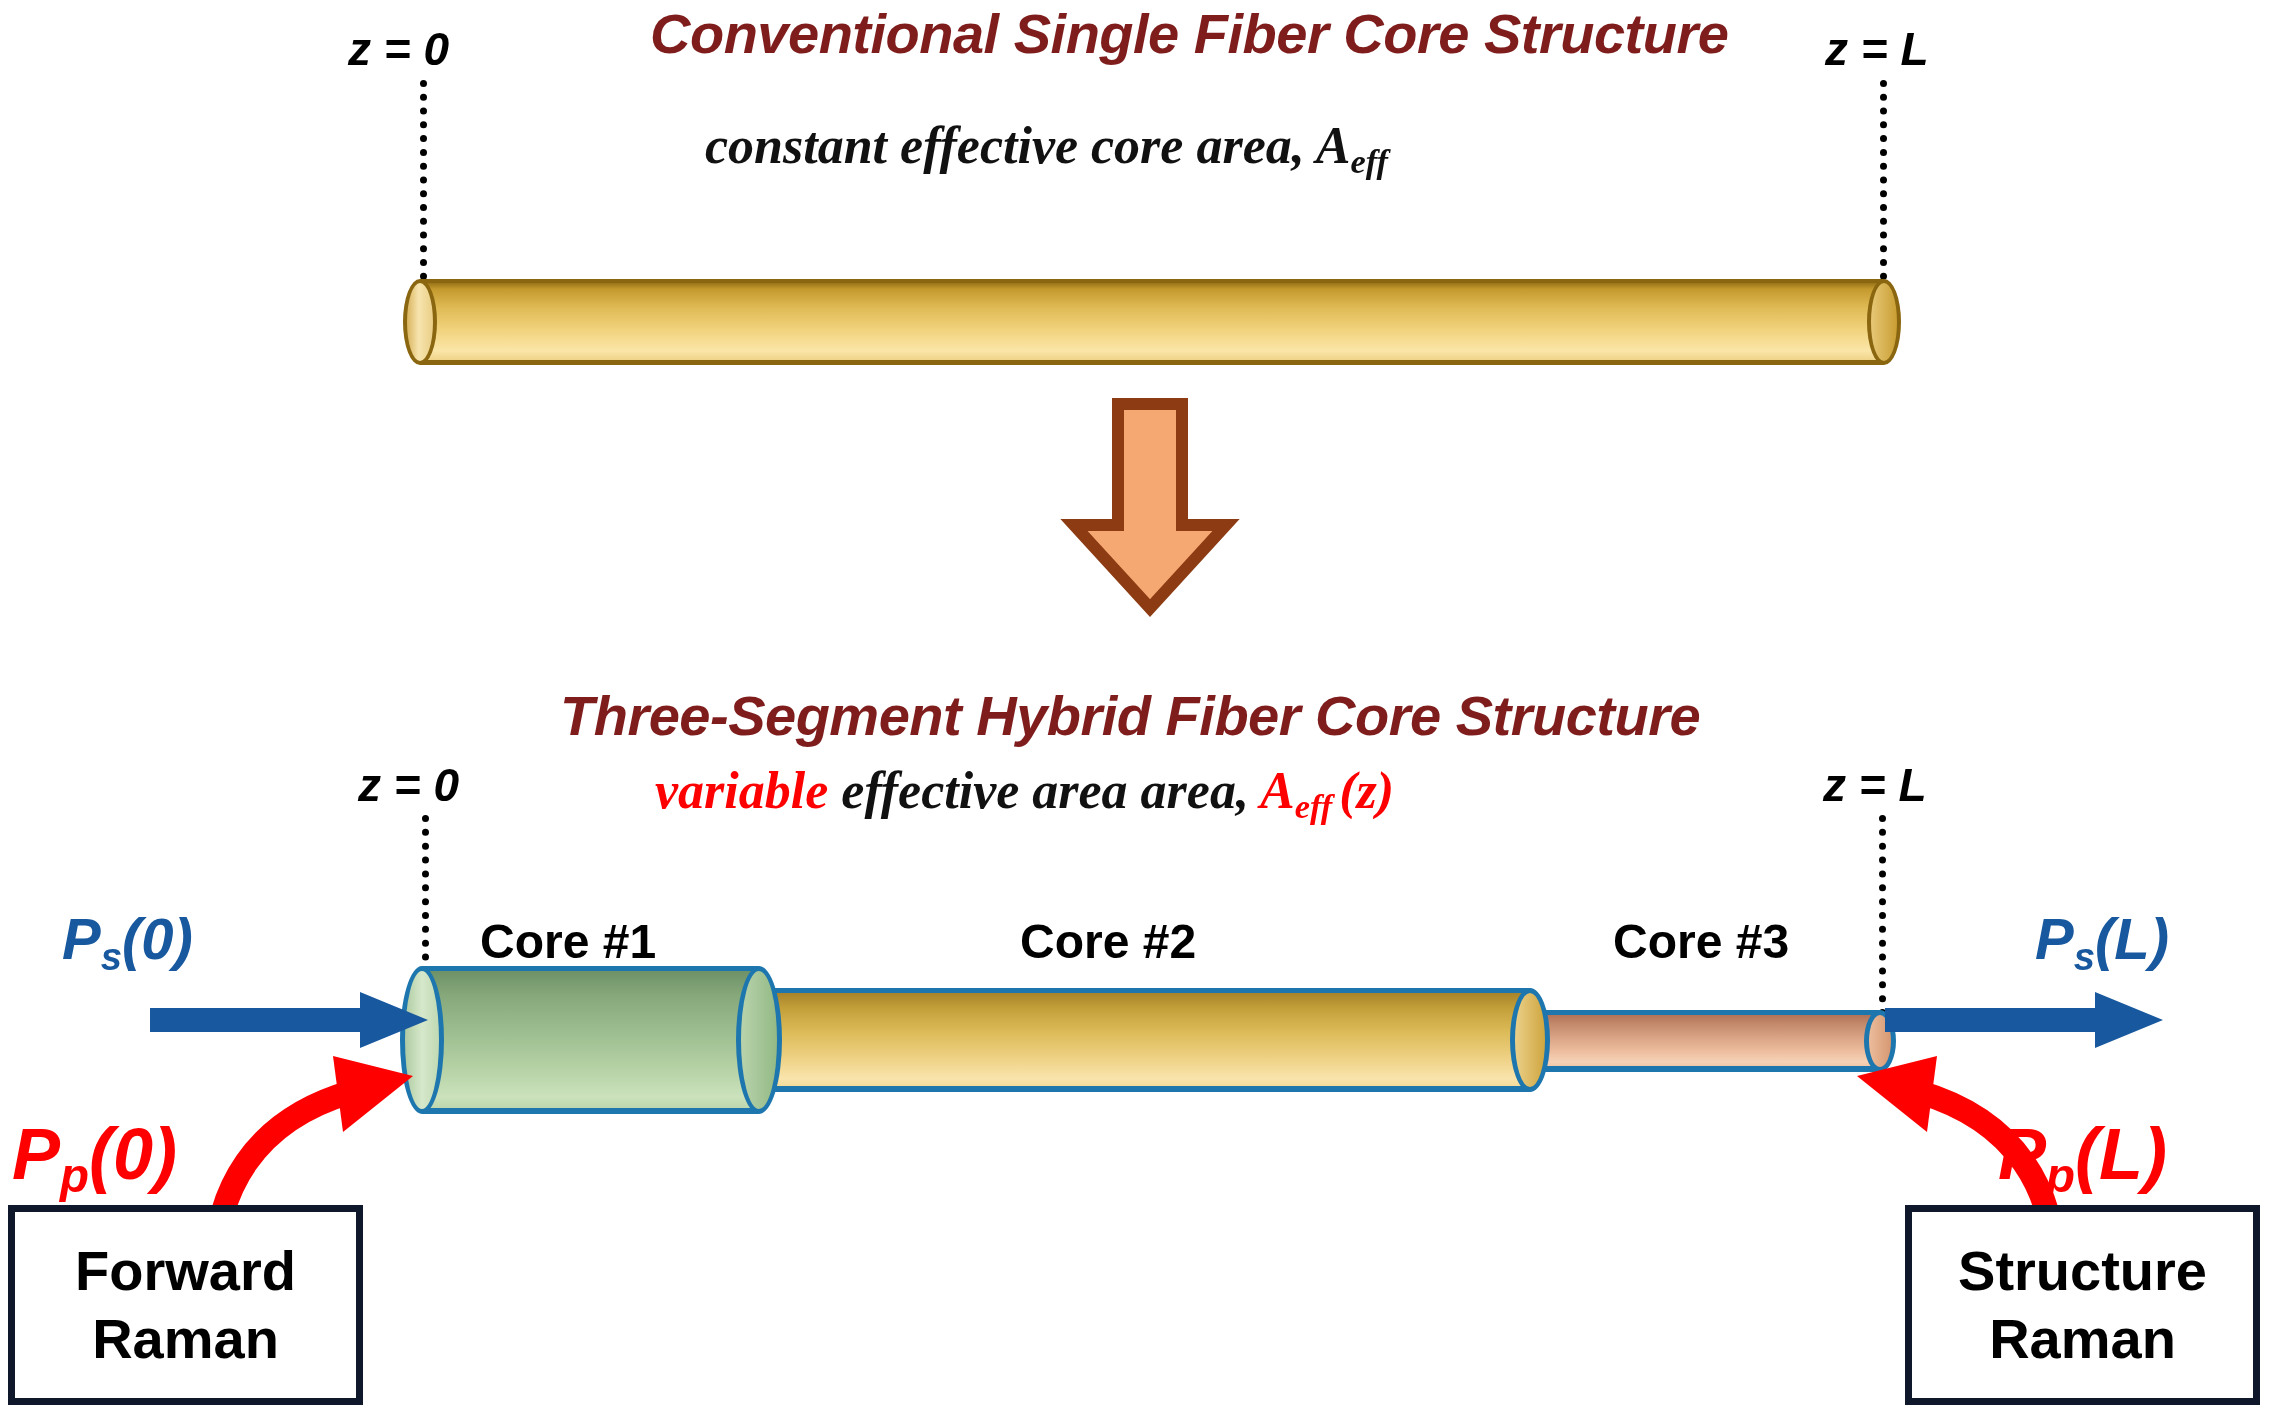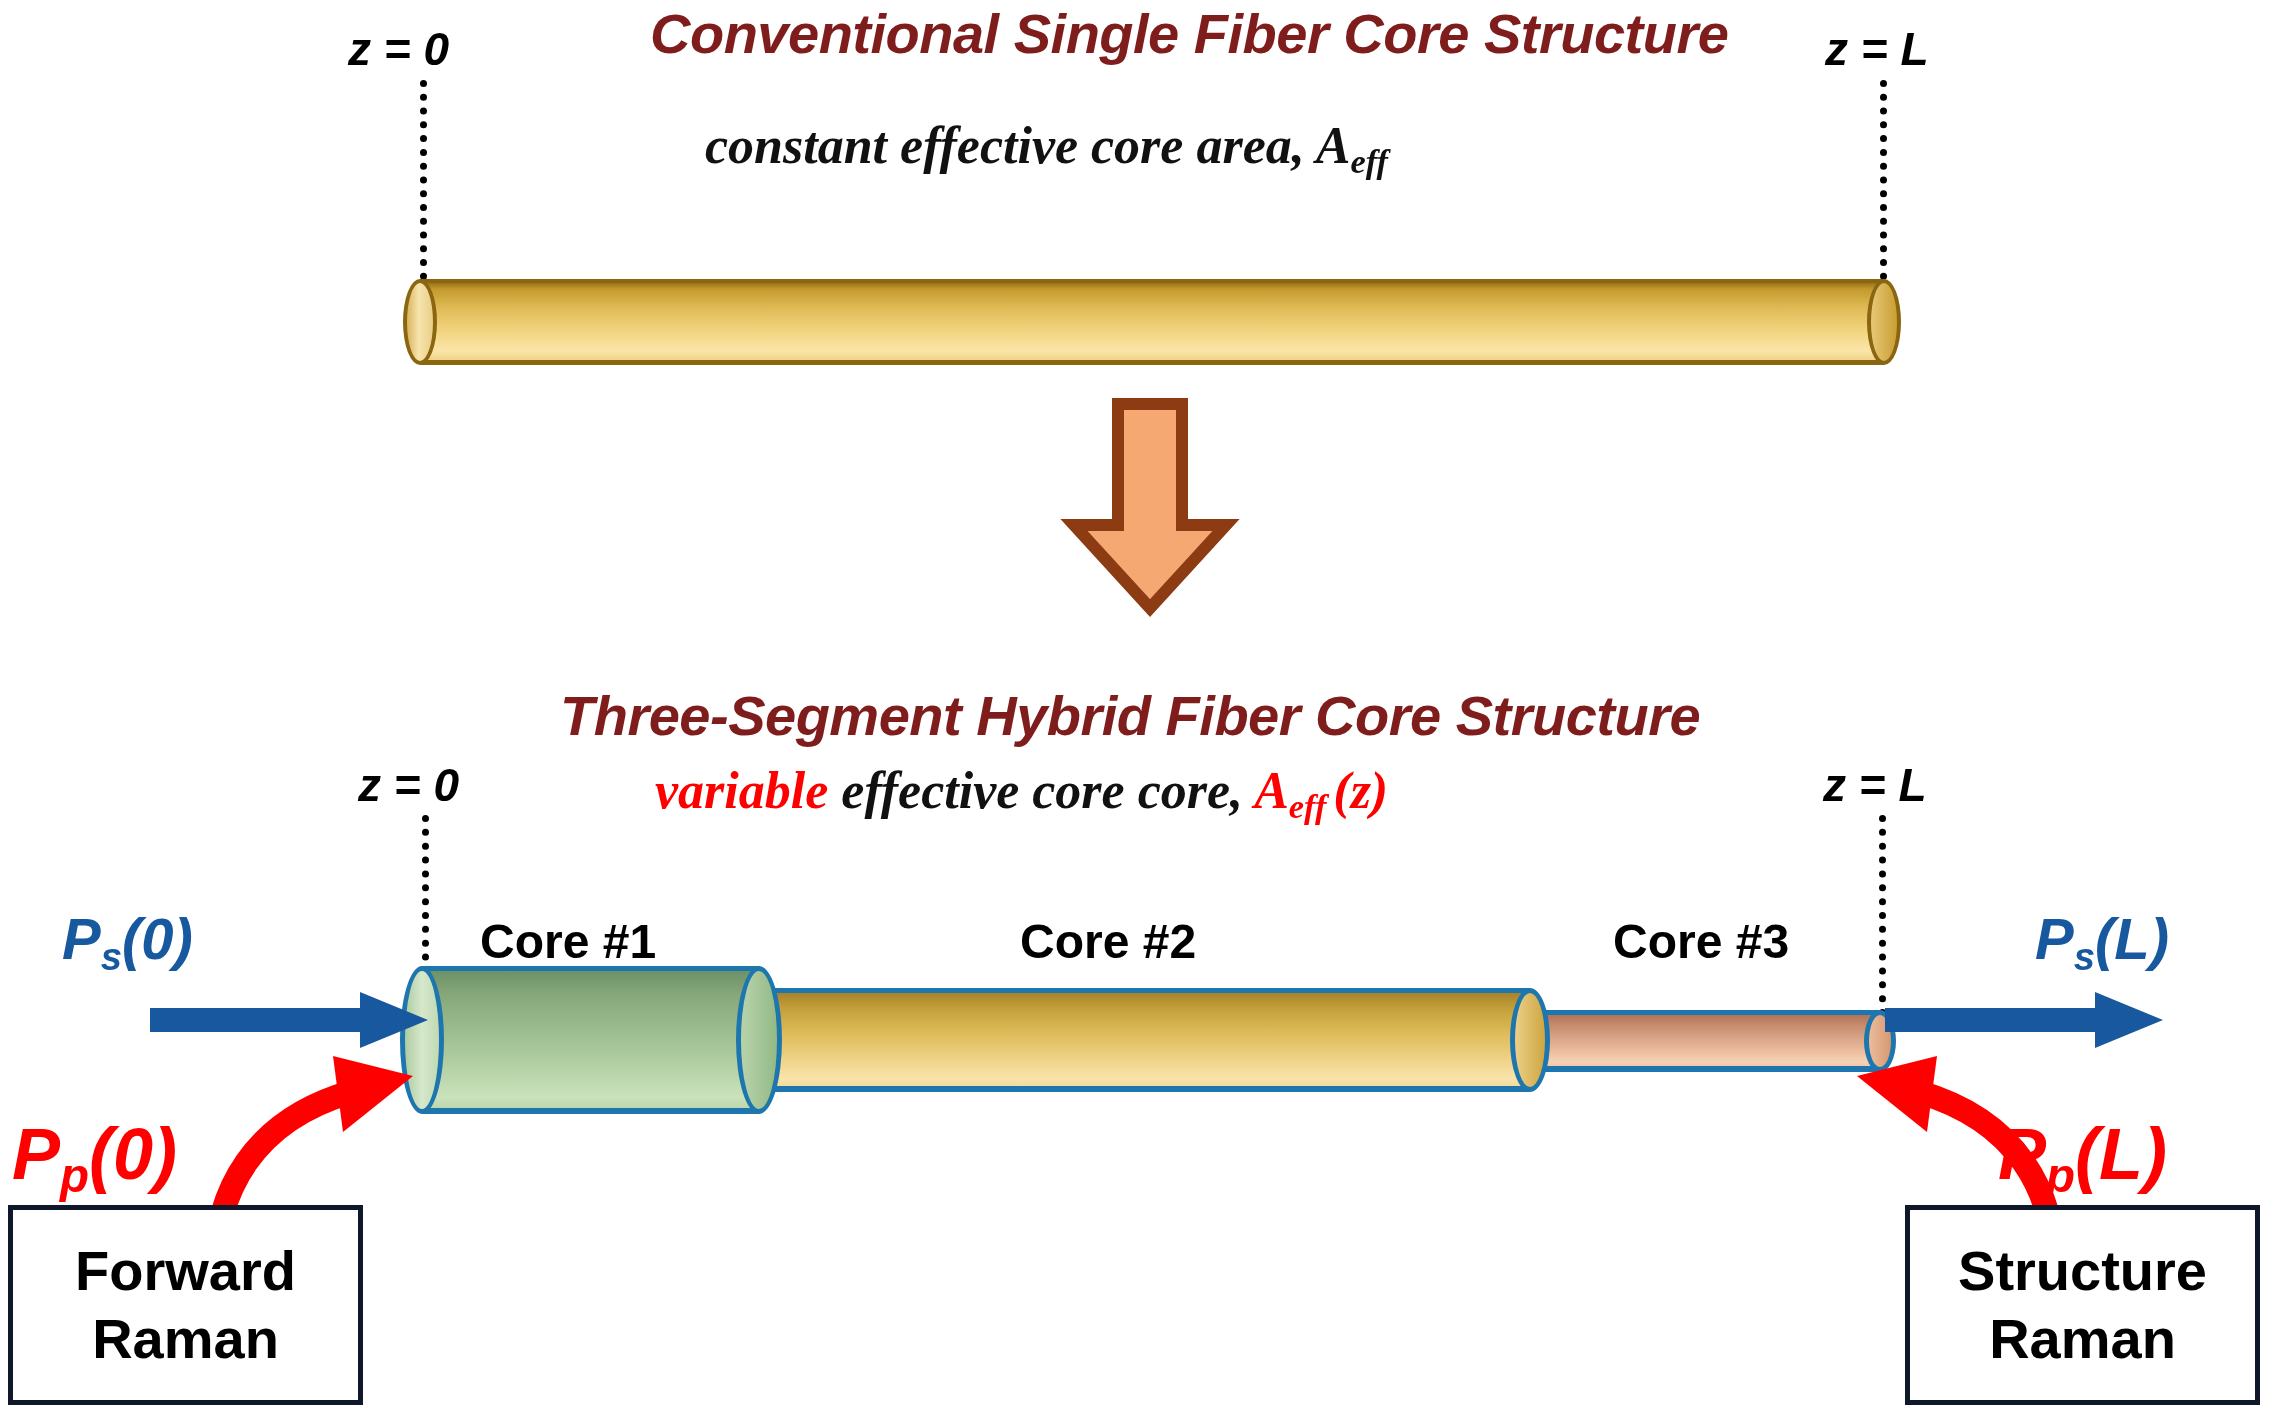--- a/index.html
+++ b/index.html
@@ -81,21 +81,21 @@
   #core3 .body{
     background:linear-gradient(to bottom,#B07359 0%,#C48A6B 18%,#DAA487 45%,#EDBE9F 72%,#F7D2B6 92%,#F2C8A9 100%);
   }
   .seg .capR{
     position:absolute;top:0;height:100%;border-radius:50%;
     box-sizing:border-box;
   }
 
   
   .rbox{
-    position:absolute;border:5px solid #0f172a;background:#ffffff;
+    position:absolute;border:7px solid #0f172a;background:#ffffff;
     display:flex;flex-direction:column;align-items:center;justify-content:center;
     box-sizing:border-box;
   }
   .rbox span{
     color:#000000;font-weight:bold;font-size:56px;line-height:1.22;
   }
 
   svg{position:absolute;overflow:visible;}
 </style>
 </head>
@@ -118,21 +118,21 @@
     <div class="capR"></div>
     <div class="cap" style="left:-17px;"></div>
   </div>
 
   <svg style="left:1060px;top:400px;width:180px;height:215px;" viewBox="0 0 180 215">
     <polygon points="58,4 122,4 122,125 166,125 90,208 14,125 58,125" fill="#F6A873" stroke="#8C3B12" stroke-width="12" stroke-linejoin="miter"></polygon>
   </svg>
 
   <div class="txt title-blue" style="left:560px;top:688px;">Three-Segment Hybrid Fiber Core Structure</div>
 
-  <div class="txt sub-black" style="left:655px;top:765px;"><span class="red-inline">variable</span><span> effective core core, </span><span class="red-inline">A</span><span class="red-inline sub-i">eff</span><span class="red-inline" style="padding-left:7px;">(z)</span></div>
+  <div class="txt sub-black" style="left:655px;top:765px;"><span class="red-inline">variable</span><span> effective area area, </span><span class="red-inline">A</span><span class="red-inline sub-i">eff</span><span class="red-inline" style="padding-left:7px;">(z)</span></div>
 
   <div class="txt zlab" style="left:358px;top:762px;">z = 0</div>
   <div class="txt zlab" style="left:1823px;top:762px;">z = L</div>
 
   <div class="dotted" style="left:422px;top:815px;height:215px;"></div>
   <div class="dotted" style="left:1879px;top:815px;height:215px;"></div>
 
   <div class="txt corelab" style="left:480px;top:918px;">Core #1</div>
   <div class="txt corelab" style="left:1020px;top:918px;">Core #2</div>
   <div class="txt corelab" style="left:1613px;top:918px;">Core #3</div>

